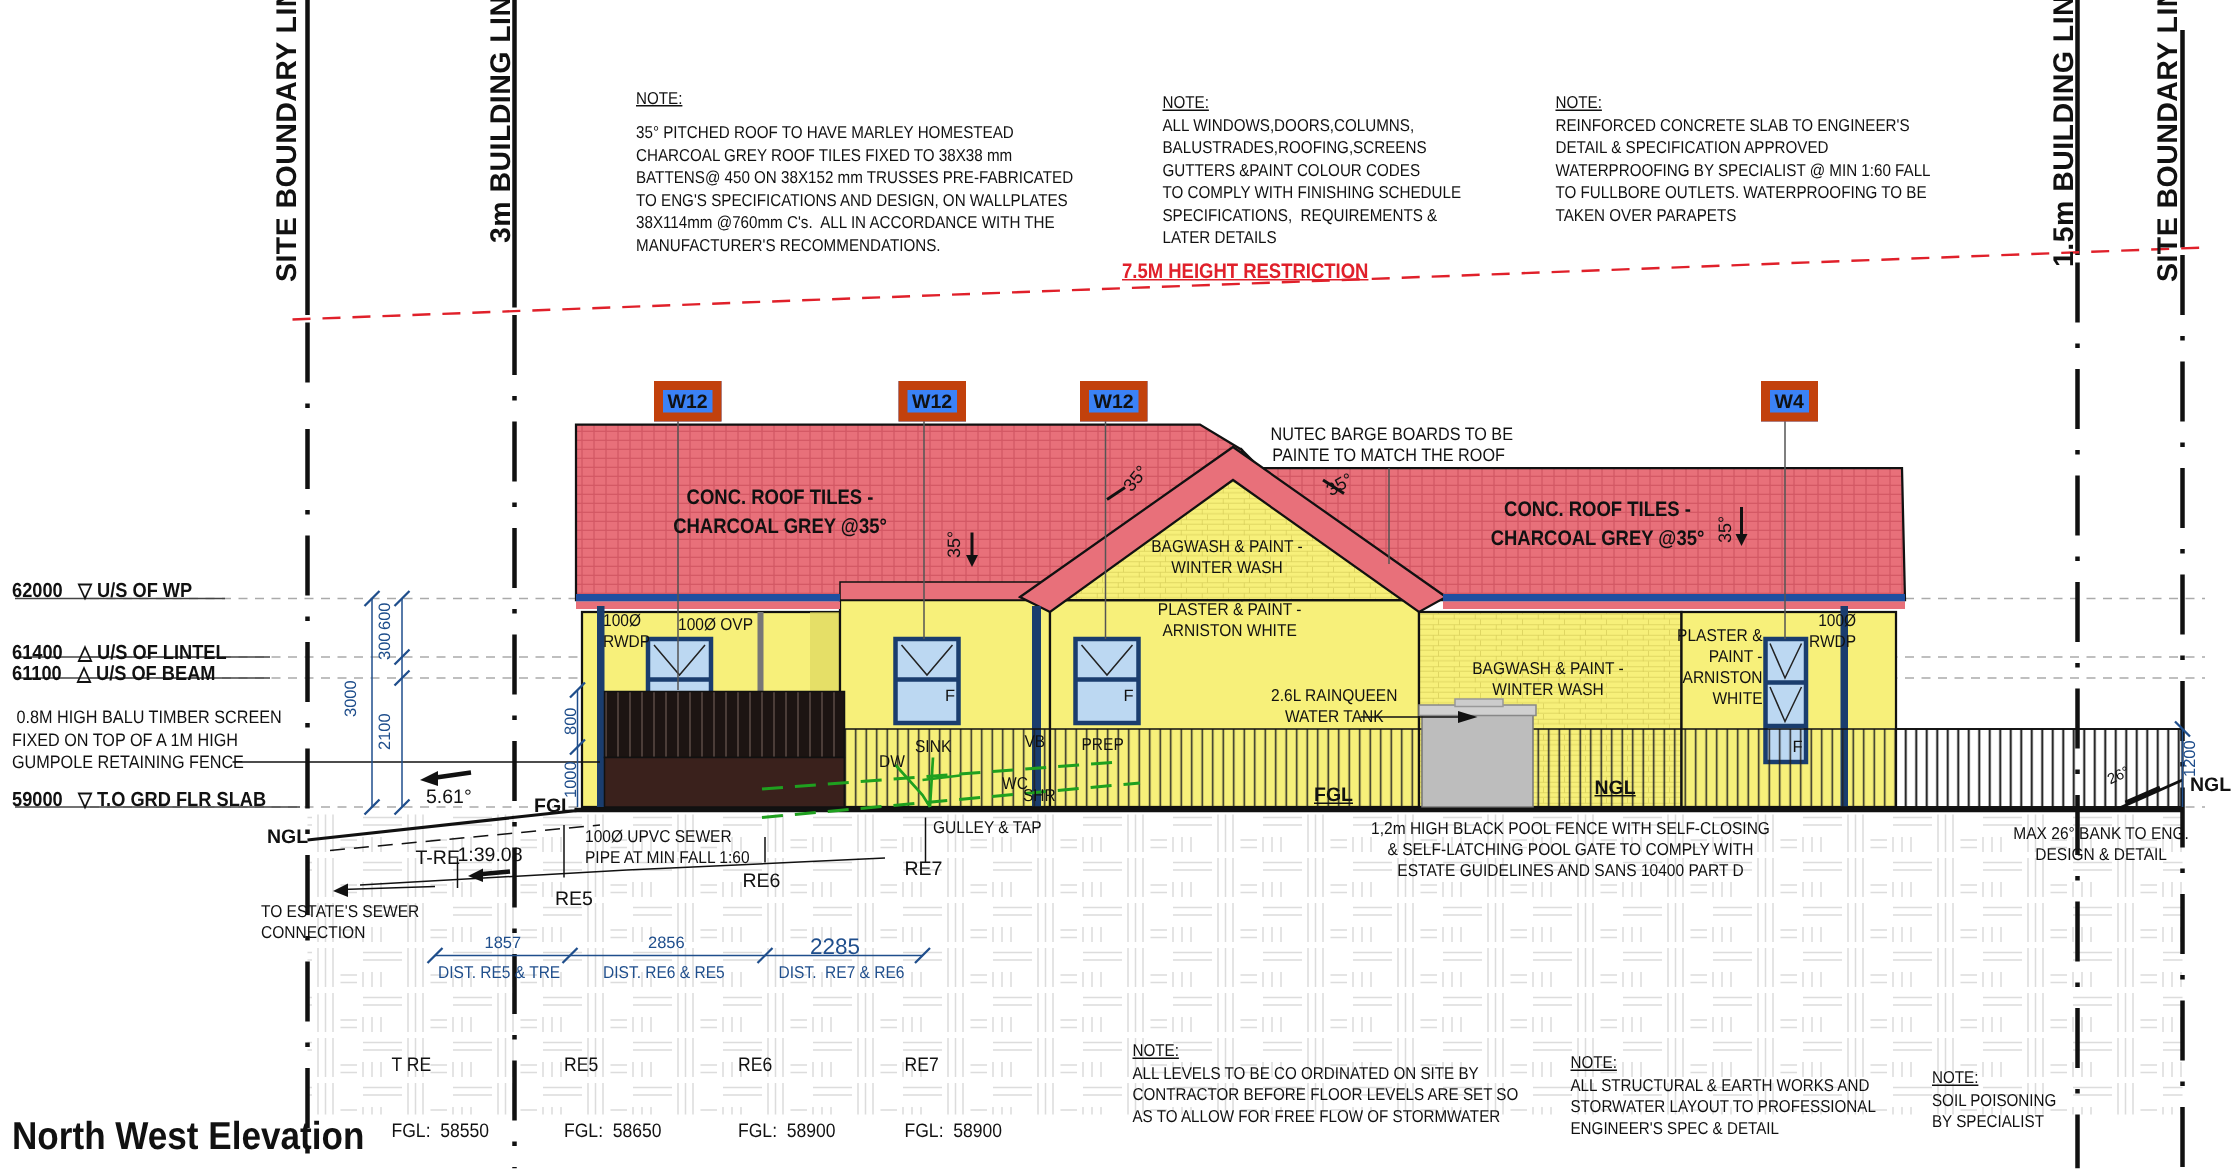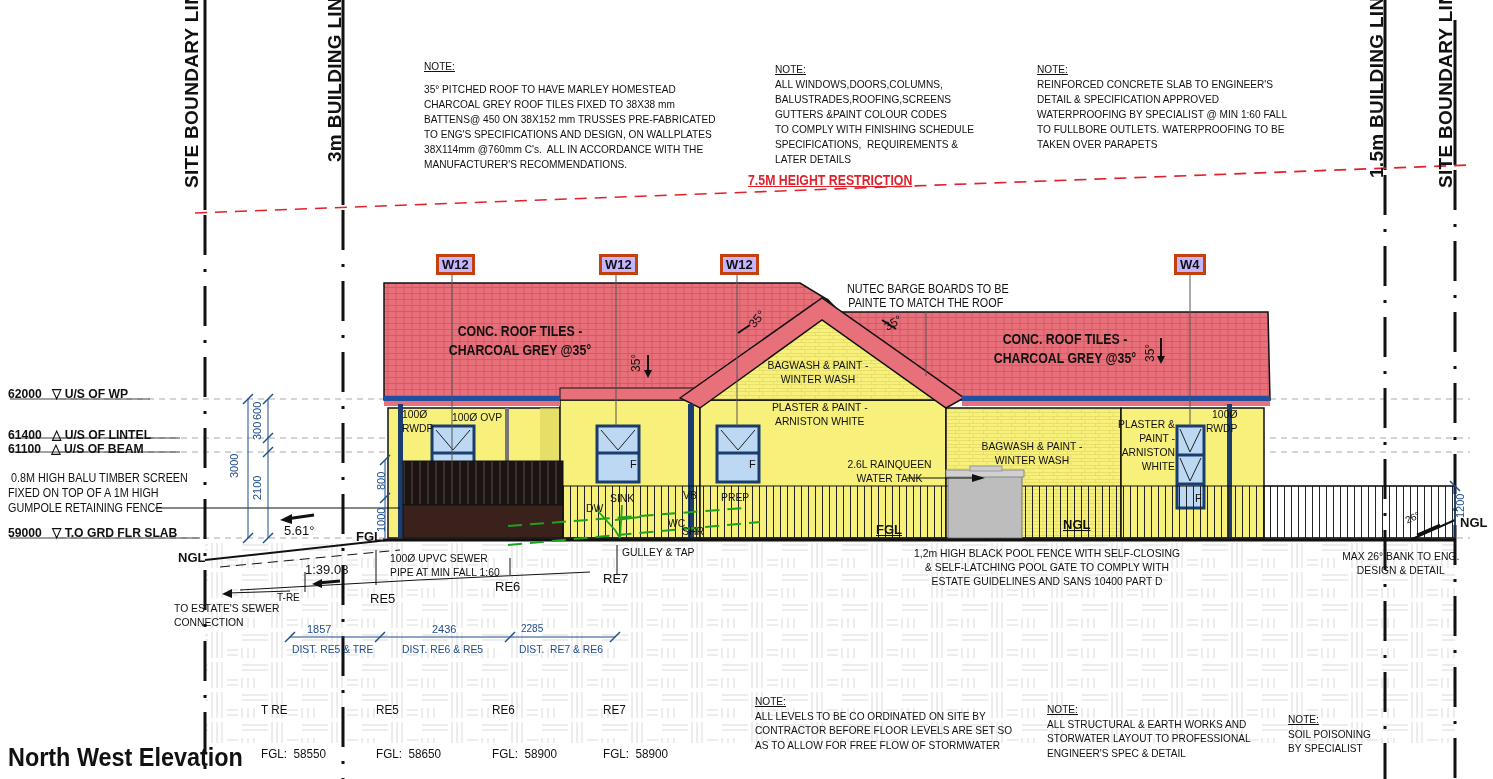--- a/index.html
+++ b/index.html
@@ -3,21 +3,21 @@
 <meta charset="utf-8">
 <style>
   html, body { margin:0; padding:0; background:#ffffff; }
   body { width:1493px; height:779px; position:relative; overflow:hidden;
          font-family:"Liberation Sans", sans-serif; color:#111; }
   .abs { position:absolute; }
   .note { position:absolute; font-size:11.5px; line-height:15px; color:#111; white-space:pre; font-family:"Liberation Sans", sans-serif; transform:scaleX(0.88); transform-origin:left top; }
   .note .hdr { text-decoration:underline; display:block; }
   .vlabel { position:absolute; font-weight:bold; font-size:19px; transform:rotate(-90deg); transform-origin:left top; white-space:nowrap; letter-spacing:0.3px; }
   .lvl { position:absolute; font-weight:bold; font-size:13.5px; white-space:nowrap; transform:scaleX(0.9); transform-origin:left top; }
-  .tag { position:absolute; border:3px solid #c2410c; background:#c4b5fd; font-weight:bold; font-size:13px; padding:0 3px; line-height:15px; }
+  .tag { position:absolute; border:6px solid #c2410c; background:#3b82f6; font-weight:bold; font-size:13px; padding:0 3px; line-height:15px; }
   .lbl { position:absolute; font-size:11.5px; white-space:pre; line-height:14px; transform:scaleX(0.9); transform-origin:left top; text-align:center; }
   .lblL { position:absolute; font-size:11.5px; white-space:pre; line-height:14px; transform:scaleX(0.9); transform-origin:left top; }
   .blue { color:#1f4e8c; }
   .roofLbl { position:absolute; font-weight:bold; font-size:14px; line-height:19px; text-align:center; white-space:pre; transform:scaleX(0.88); transform-origin:center top; }
   .mh { position:absolute; font-size:13px; line-height:14.5px; white-space:pre; transform:scaleX(0.9); transform-origin:left top; }
   .title { position:absolute; left:8px; top:742px; font-weight:bold; font-size:26px; transform:scaleX(0.9); transform-origin:left top; }
 </style>
 </head>
 <body>
 
@@ -314,30 +314,30 @@
 <div class="abs" style="left:178px;top:550px;font-weight:bold;font-size:13px;">NGL</div>
 <div class="abs" style="left:876px;top:522px;font-weight:bold;font-size:13px;text-decoration:underline;">FGL</div>
 <div class="abs" style="left:1063px;top:517px;font-weight:bold;font-size:13px;text-decoration:underline;">NGL</div>
 <div class="abs" style="left:1460px;top:515px;font-weight:bold;font-size:13px;">NGL</div>
 <div class="lbl" style="left:912px;top:546px;width:300px;">1,2m HIGH BLACK POOL FENCE WITH SELF-CLOSING
 &amp; SELF-LATCHING POOL GATE TO COMPLY WITH
 ESTATE GUIDELINES AND SANS 10400 PART D</div>
 <div class="lbl" style="left:1340px;top:549px;width:135px;">MAX 26° BANK TO ENG.
 DESIGN &amp; DETAIL</div>
 
-<div class="abs" style="left:277px;top:592px;font-size:10px;">T-RE</div>
+<div class="abs" style="left:277px;top:564px;font-size:13px;">T-RE</div>
 <div class="abs" style="left:370px;top:591px;font-size:13px;">RE5</div>
 <div class="abs" style="left:495px;top:579px;font-size:13px;">RE6</div>
 <div class="abs" style="left:603px;top:571px;font-size:13px;">RE7</div>
 
-<div class="abs blue" style="left:307px;top:623px;font-size:11px;">1857</div>
+<div class="abs blue" style="left:323px;top:623px;font-size:11px;">1857</div>
 <div class="lblL blue" style="left:292px;top:642px;">DIST. RE5 &amp; TRE</div>
-<div class="abs blue" style="left:432px;top:623px;font-size:11px;">2436</div>
+<div class="abs blue" style="left:432px;top:623px;font-size:11px;">2856</div>
 <div class="lblL blue" style="left:402px;top:642px;">DIST. RE6 &amp; RE5</div>
-<div class="abs blue" style="left:521px;top:623px;font-size:10px;">2285</div>
+<div class="abs blue" style="left:540px;top:623px;font-size:15px;">2285</div>
 <div class="lblL blue" style="left:519px;top:642px;">DIST.  RE7 &amp; RE6</div>
 
 <div class="mh" style="left:261px;top:674px;">
   <div>T RE</div>
   <div><span>FGL:</span>&nbsp;&nbsp;<span>58550</span></div>
   
   
 </div>
 <div class="mh" style="left:376px;top:674px;">
   <div>RE5</div>

